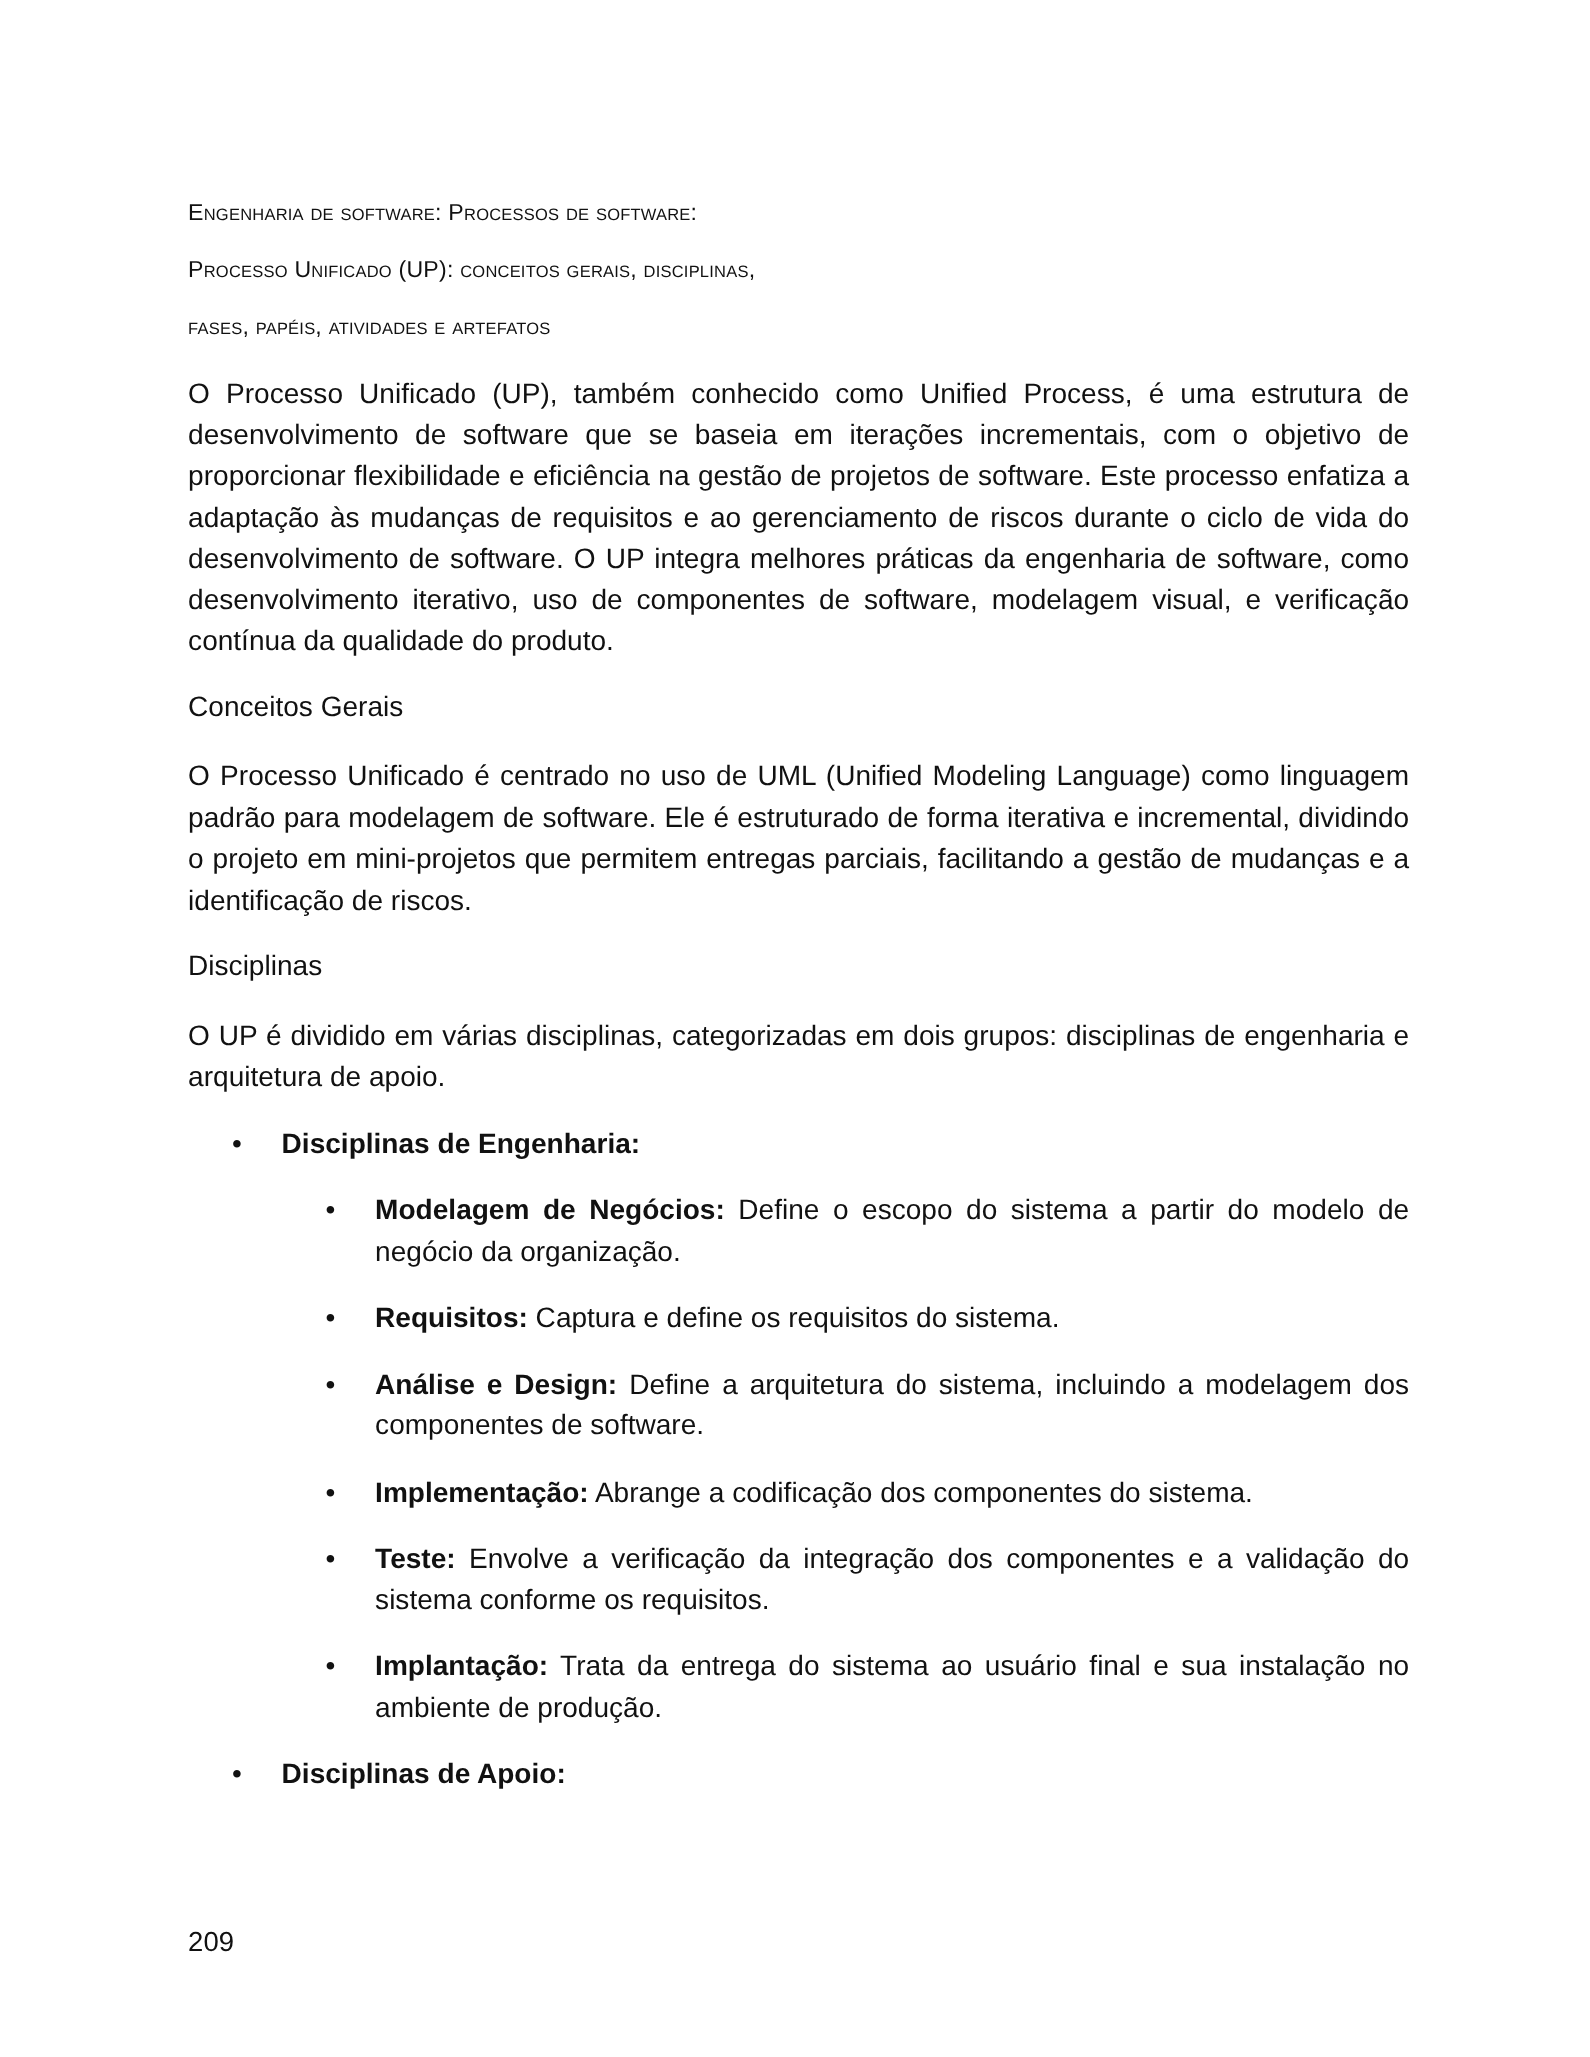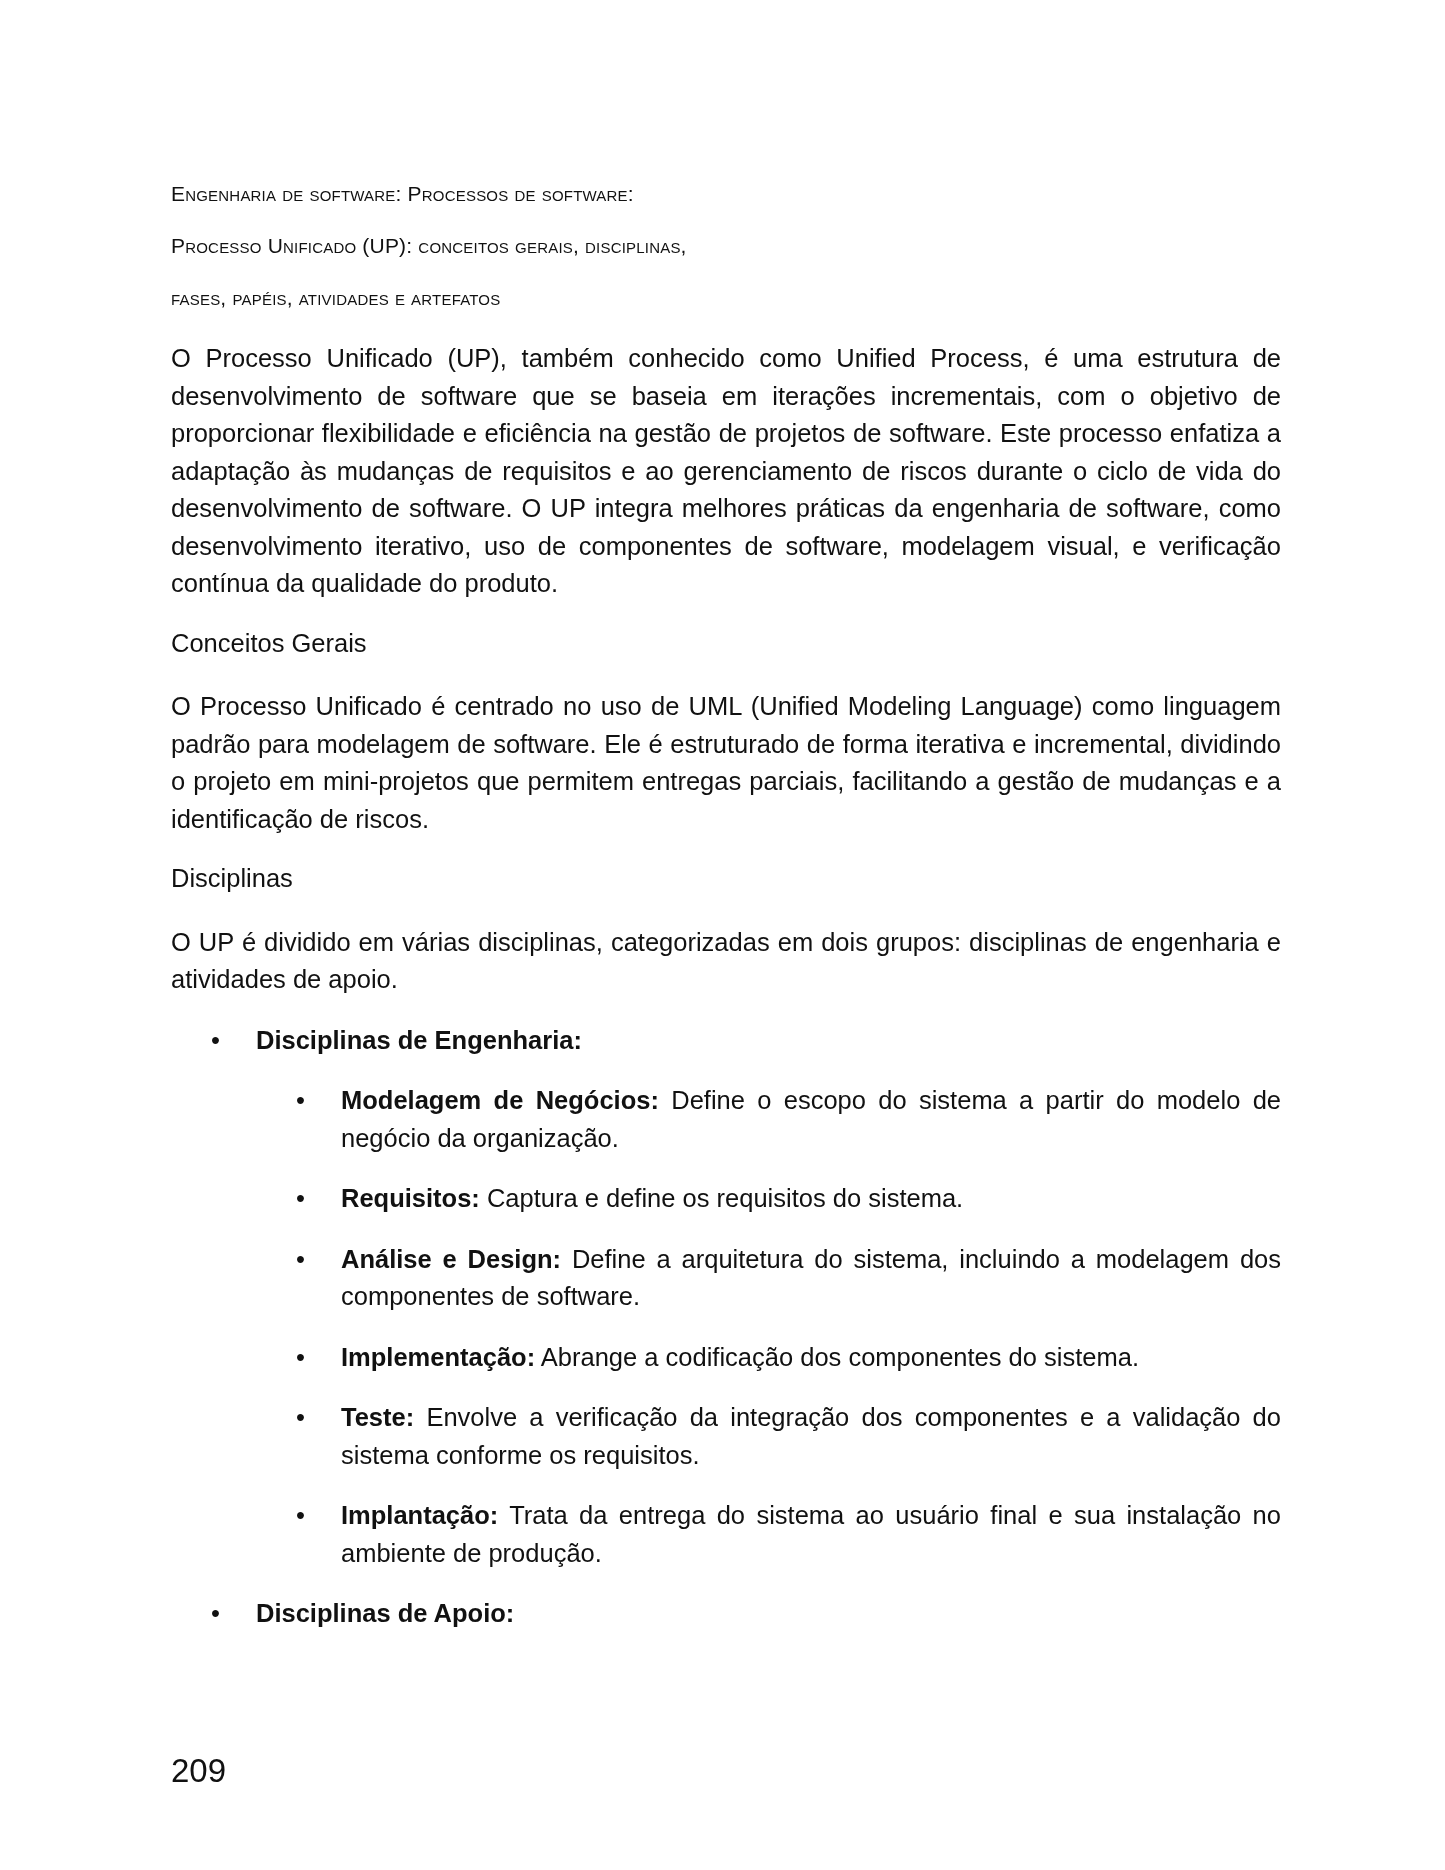--- a/index.html
+++ b/index.html
@@ -18,39 +18,39 @@
     .mt0 { margin-top: 16px; }
     .section-label { margin-top: 22px; }
     .para-gap { margin-top: 26px; }
     ul { list-style: none; margin: 0; padding: 0; }
     .l1 > li { position: relative; padding-left: 85px; font-size: 25.5px; line-height: 37.5px; margin-top: 23px; }
     .l1 > li > .bullet { position: absolute; left: 40px; top: 0; }
     .l2 { margin-top: 0; }
     .l2 > li { position: relative; padding-left: 85px; font-size: 25.5px; line-height: 37.5px; margin-top: 23px; text-align: justify; }
     .l2 > li > .bullet { position: absolute; left: 40px; top: 0; }
     .bold { font-weight: bold; }
-    .page-number { position: absolute; left: 171px; top: 1752px; font-size: 33px; }
+    .page-number { position: absolute; left: 171px; top: 1752px; font-size: 25px; }
   </style>
 </head>
 <body>
 
 <div class="page">
   <h1 class="heading">
     <span>Engenharia de software: Processos de software:</span><br>
     <span>Processo Unificado (UP): conceitos gerais, disciplinas,</span><br>
     <span>fases, papéis, atividades e artefatos</span>
   </h1>
 
   <p class="mt0">O Processo Unificado (UP), também conhecido como Unified Process, é uma estrutura de desenvolvimento de software que se baseia em iterações incrementais, com o objetivo de proporcionar flexibilidade e eficiência na gestão de projetos de software. Este processo enfatiza a adaptação às mudanças de requisitos e ao gerenciamento de riscos durante o ciclo de vida do desenvolvimento de software. O UP integra melhores práticas da engenharia de software, como desenvolvimento iterativo, uso de componentes de software, modelagem visual, e verificação contínua da qualidade do produto.</p>
 
   <p class="section-label">Conceitos Gerais</p>
   <p class="para-gap">O Processo Unificado é centrado no uso de UML (Unified Modeling Language) como linguagem padrão para modelagem de software. Ele é estruturado de forma iterativa e incremental, dividindo o projeto em mini-projetos que permitem entregas parciais, facilitando a gestão de mudanças e a identificação de riscos.</p>
 
   <p class="section-label">Disciplinas</p>
-  <p class="para-gap">O UP é dividido em várias disciplinas, categorizadas em dois grupos: disciplinas de engenharia e atividades de apoio.</p>
+  <p class="para-gap">O UP é dividido em várias disciplinas, categorizadas em dois grupos: disciplinas de engenharia e arquitetura de apoio.</p>
 
   <ul class="l1">
     <li>
       <span class="bullet">•</span>
       <span class="bold">Disciplinas de Engenharia:</span>
       <ul class="l2">
         <li>
           <span class="bullet">•</span>
           <span class="bold">Modelagem de Negócios:</span><span> Define o escopo do sistema a partir do modelo de negócio da organização.</span>
         </li>

